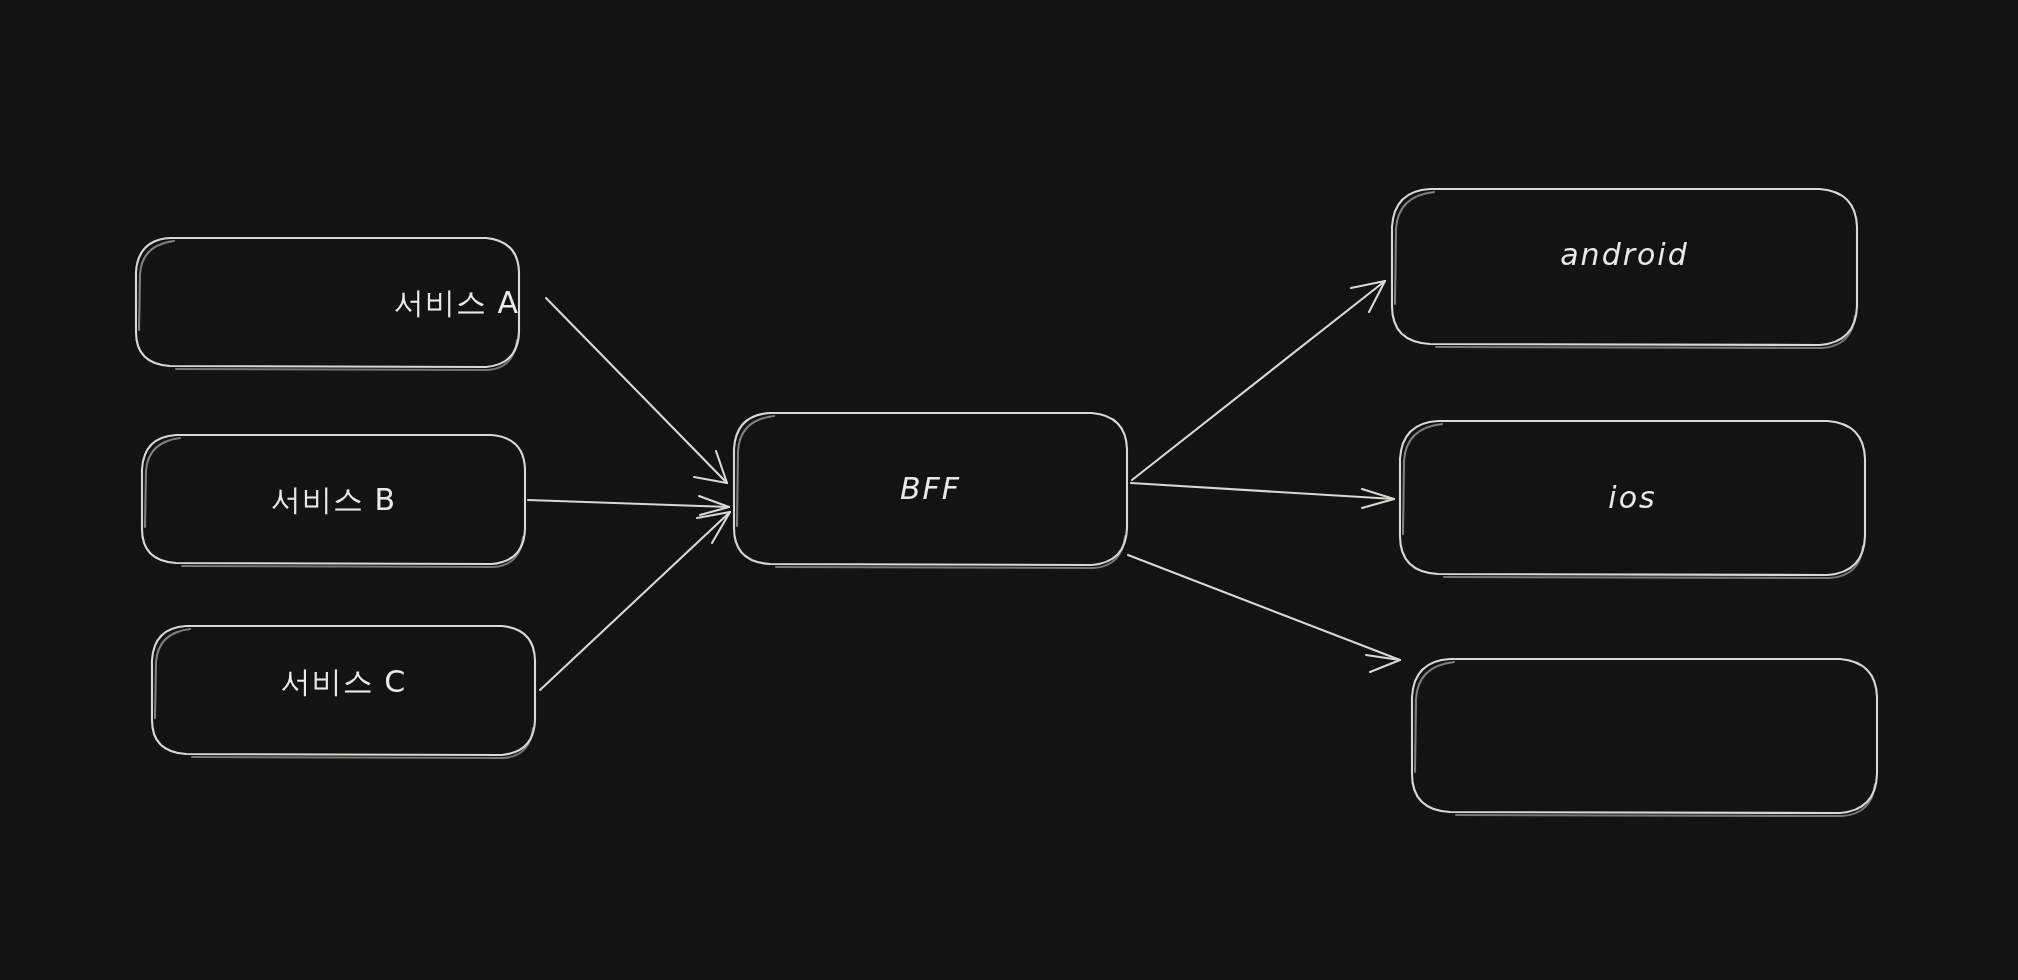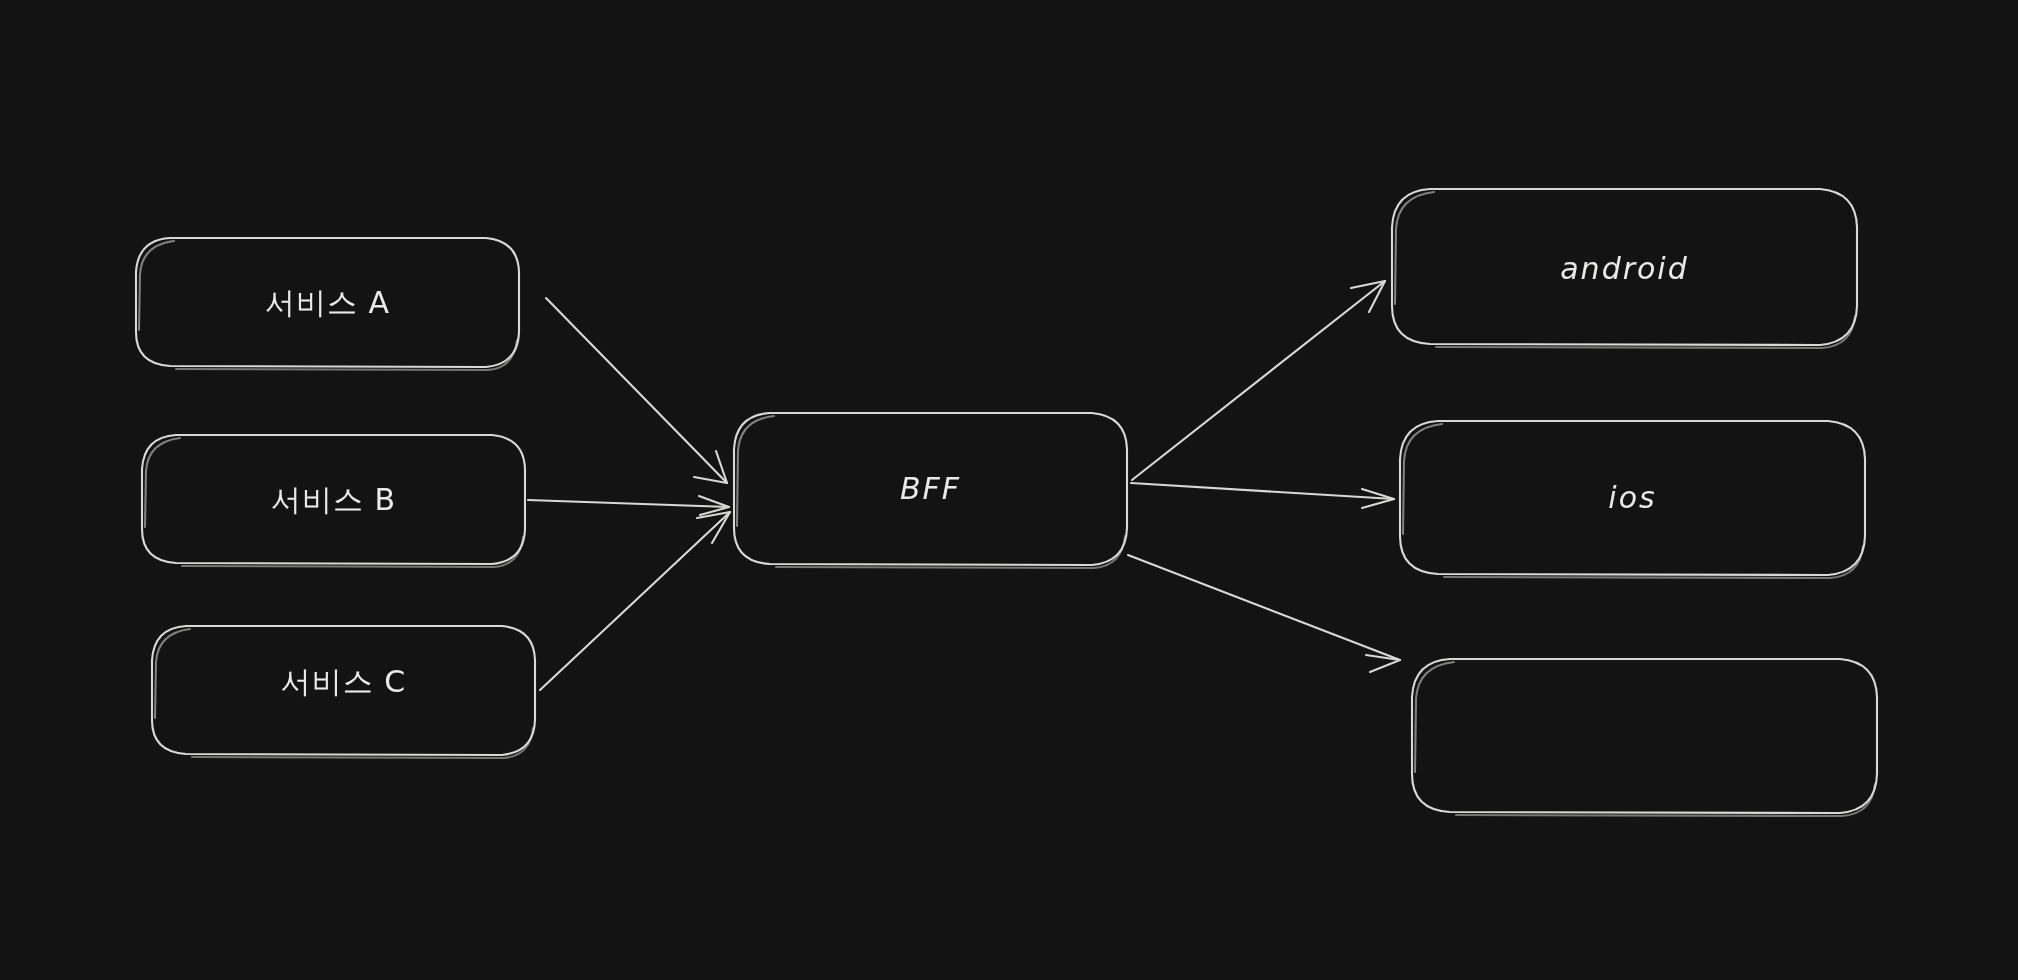--- a/index.html
+++ b/index.html
@@ -133,37 +133,37 @@
 
       <g>
         <path d="M1128 555 L1400 660"></path>
         <path d="M1400 660 L1366 655"></path>
         <path d="M1400 660 L1370 672"></path>
       </g>
 
     </g>
   </svg>
 
-  <div class="node-box" style="left:136px; top:238px; width:383px; height:129px;">
+  <div class="node-box" style="left:136px; top:238px; width:383px; height:129px;justify-content:flex-end;">
     <span class="node-label mixed">서비스 A</span>
   </div>
 
   <div class="node-box" style="left:142px; top:435px; width:383px; height:129px;align-items:center;">
     <span class="node-label mixed">서비스 B</span>
   </div>
 
   <div class="node-box" style="left:152px; top:626px; width:383px; height:112px;border-radius:27px;">
     <span class="node-label mixed">서비스 C</span>
   </div>
 
   <div class="node-box" style="left:734px; top:413px; width:393px; height:152px;">
     <span class="node-label hand">BFF</span>
   </div>
 
-  <div class="node-box" style="left:1392px; top:189px; width:465px; height:160px;">
+  <div class="node-box" style="left:1392px; top:175px; width:465px; height:160px;">
     <span class="node-label hand">android</span>
   </div>
 
   <div class="node-box" style="left:1400px; top:421px; width:465px; height:154px;">
     <span class="node-label hand">ios</span>
   </div>
 
 
 </div>
 

